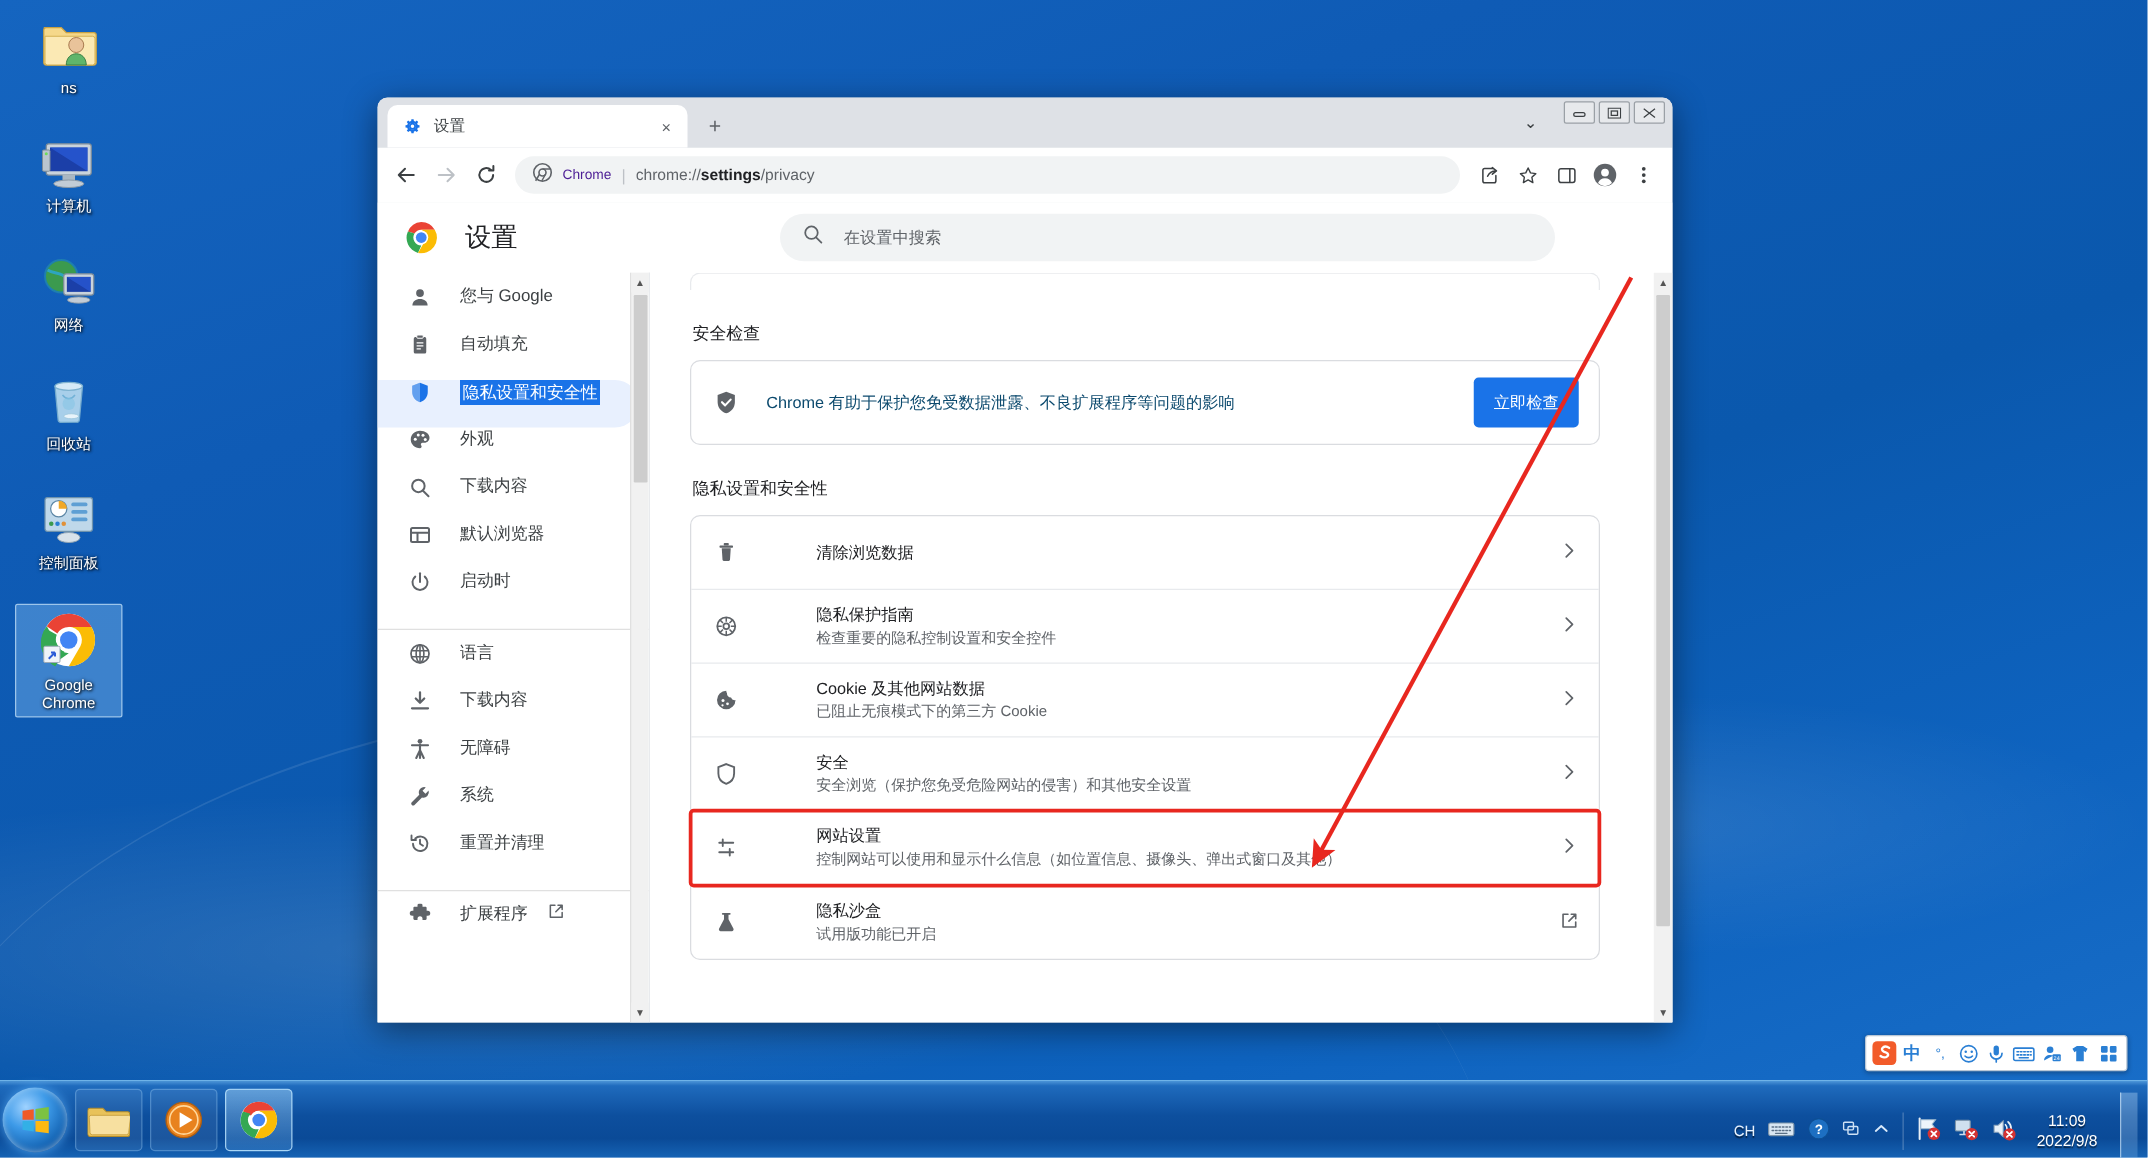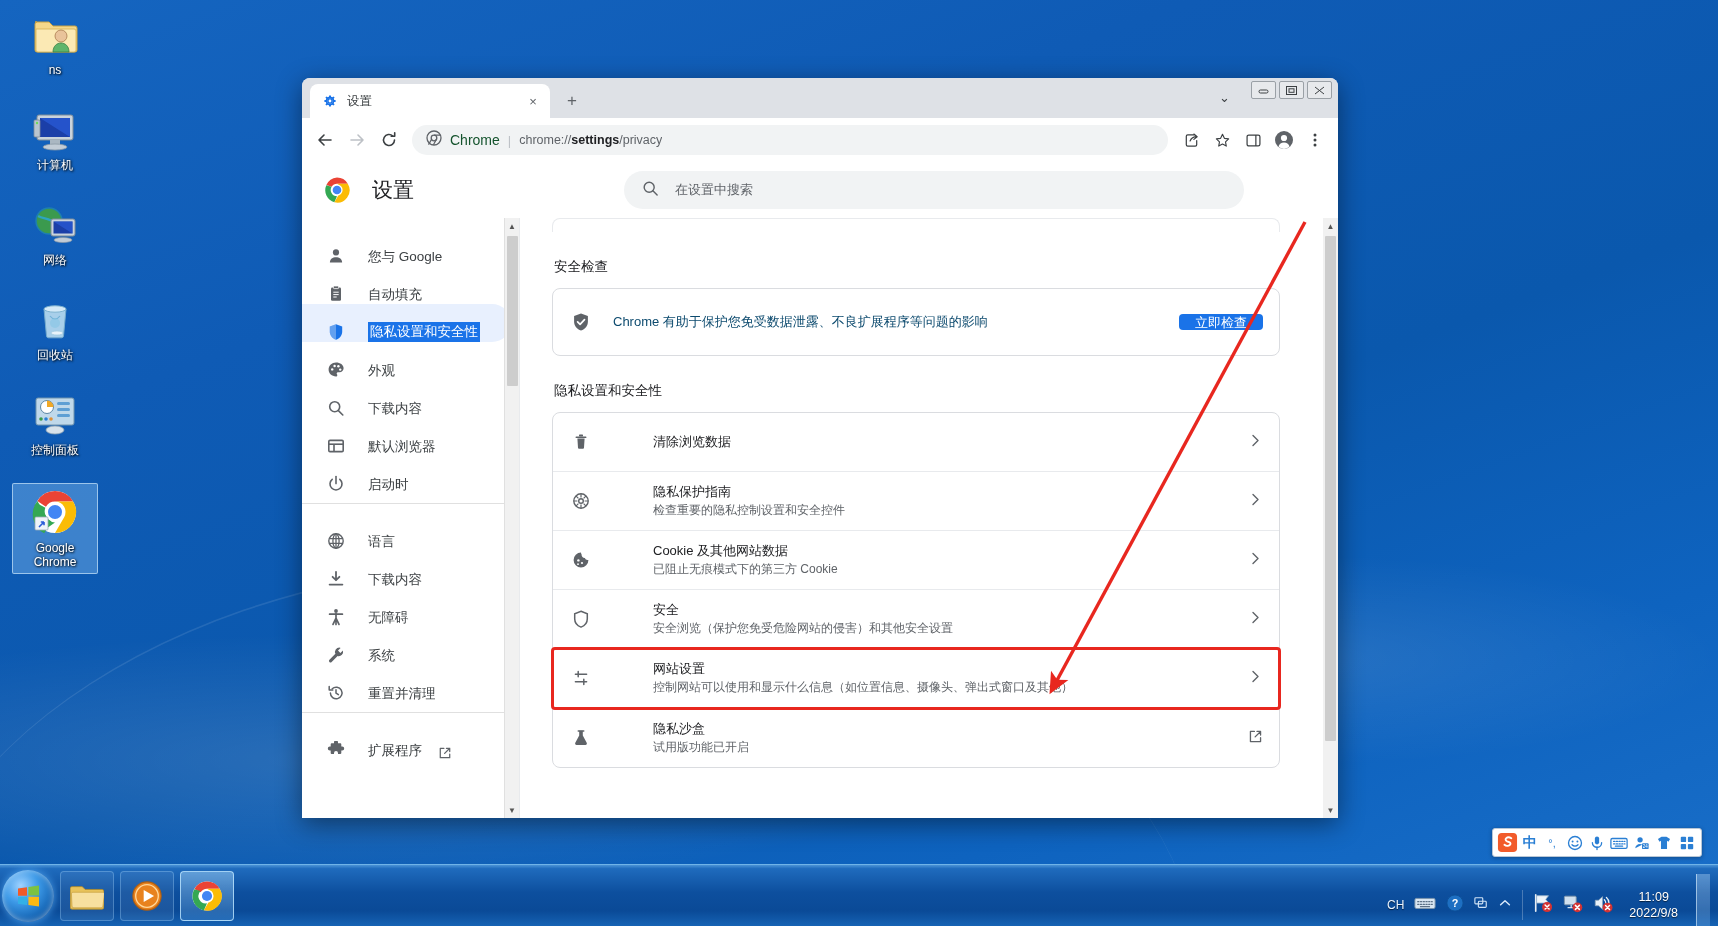--- a/index.html
+++ b/index.html
@@ -96,21 +96,21 @@
     width: 30px; height: 30px; border-radius: 50%;
     display: flex; align-items: center; justify-content: center;
     color: #5f6368;
   }
   .tbtn.dim { color: #bdc1c6; }
   .omnibox {
     flex: 1; height: 30px; background: #f1f3f4; border-radius: 16px;
     display: flex; align-items: center; padding: 0 14px; margin: 0 6px;
     gap: 8px; min-width: 0;
   }
-  .omnibox .chip { font-size: 14px; color: #14532d; white-space: nowrap; }
+  .omnibox .chip { font-size: 11px; color: #4c1d95; white-space: nowrap; }
   .omnibox .sep { color: #bdc1c6; font-size: 13px; }
   .omnibox .url { font-size: 12.5px; color: #5f6368; white-space: nowrap; overflow: hidden; }
   .omnibox .url b { color: #202124; font-weight: 600; }
   .toolbar-right { display: flex; align-items: center; gap: 1px; }
 
   
   .settings-body { flex: 1; background: #fff; display: flex; flex-direction: column; min-height: 0; position: relative; }
   .settings-header {
     height: 56px; display: flex; align-items: center; background: #fff;
     padding-left: 22px; flex: 0 0 56px;
@@ -125,21 +125,21 @@
 
   .settings-main { flex: 1; display: flex; min-height: 0; position: relative; }
 
   
   .sidenav {
     width: 218px; flex: 0 0 218px; background: #fff;
     border-right: 1px solid #e8eaed;
     padding-top: 10px; position: relative; overflow: hidden;
   }
   .nav-item {
-    height: 38px; display: flex; align-items: flex-end;
+    height: 38px; display: flex; align-items: flex-start;
     padding-left: 24px; margin-right: 8px; border-radius: 0 19px 19px 0;
     color: #5f6368;
   }
   .nav-item .nicon { width: 20px; height: 20px; flex: 0 0 20px; margin-right: 22px; display: flex; align-items: center; justify-content: center; }
   .nav-item .nlabel { font-size: 13.5px; color: #3c4043; white-space: nowrap; }
   .nav-item.active { background: #e8f0fe; }
   .nav-item.active .nicon { color: #1a73e8; }
   .nav-item.active .nlabel { background: #1a73e8; color: #fff; padding: 1px 2px; }
   .nav-sep { height: 1px; background: #e0e0e0; margin: 9px 0 9px 0; }
   .nav-ext { display: inline-flex; margin-left: 16px; }
@@ -169,21 +169,21 @@
   .card {
     border: 1px solid #dadce0; border-radius: 8px; background: #fff;
   }
   .safety-row {
     display: flex; align-items: center; height: 66px; padding: 0 16px 0 18px;
   }
   .safety-icon { width: 20px; height: 20px; flex: 0 0 20px; margin-right: 22px; color: #5f6368; }
   .safety-text { flex: 1; font-size: 13px; color: #0c4a6e; }
   .btn-primary {
     background: #1a73e8; color: #fff; border: none; border-radius: 4px;
-    height: 16px; padding: 0 16px; font-size: 13px; cursor: pointer;
+    height: 40px; padding: 0 16px; font-size: 13px; cursor: pointer;
     font-family: Liberation Sans, sans-serif;
   }
 
   .list-card { border: 1px solid #dadce0; border-radius: 8px; overflow: visible; }
   .lrow {
     display: flex; align-items: center; min-height: 59px; padding: 0 16px 0 18px;
     border-bottom: 1px solid #e8eaed; position: relative; gap: 40px;
   }
   .lrow:last-child { border-bottom: none; }
   .lrow .licon { width: 20px; height: 20px; flex: 0 0 20px; margin-right: 22px; color: #5f6368; display: flex; align-items: center; justify-content: center; }

